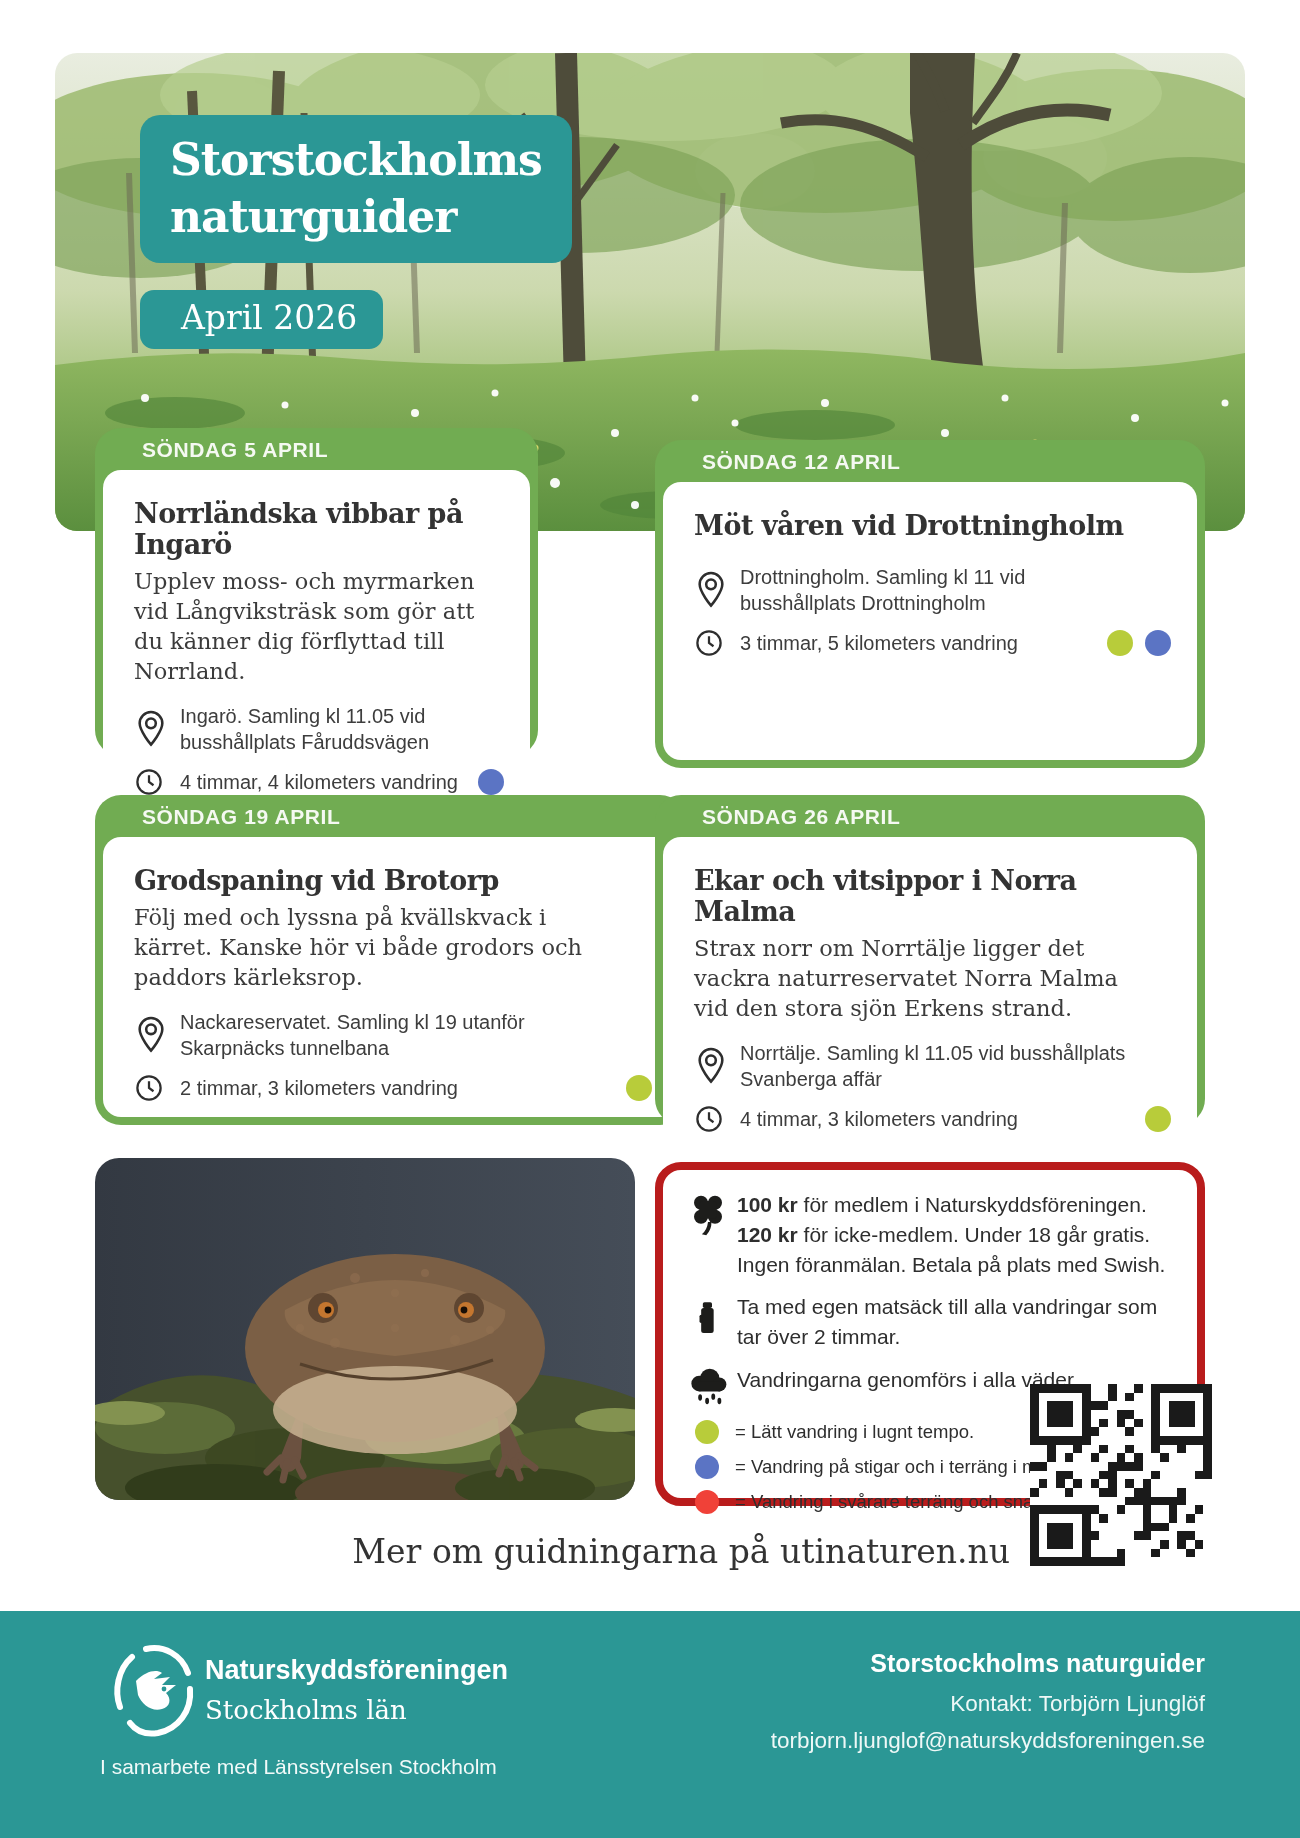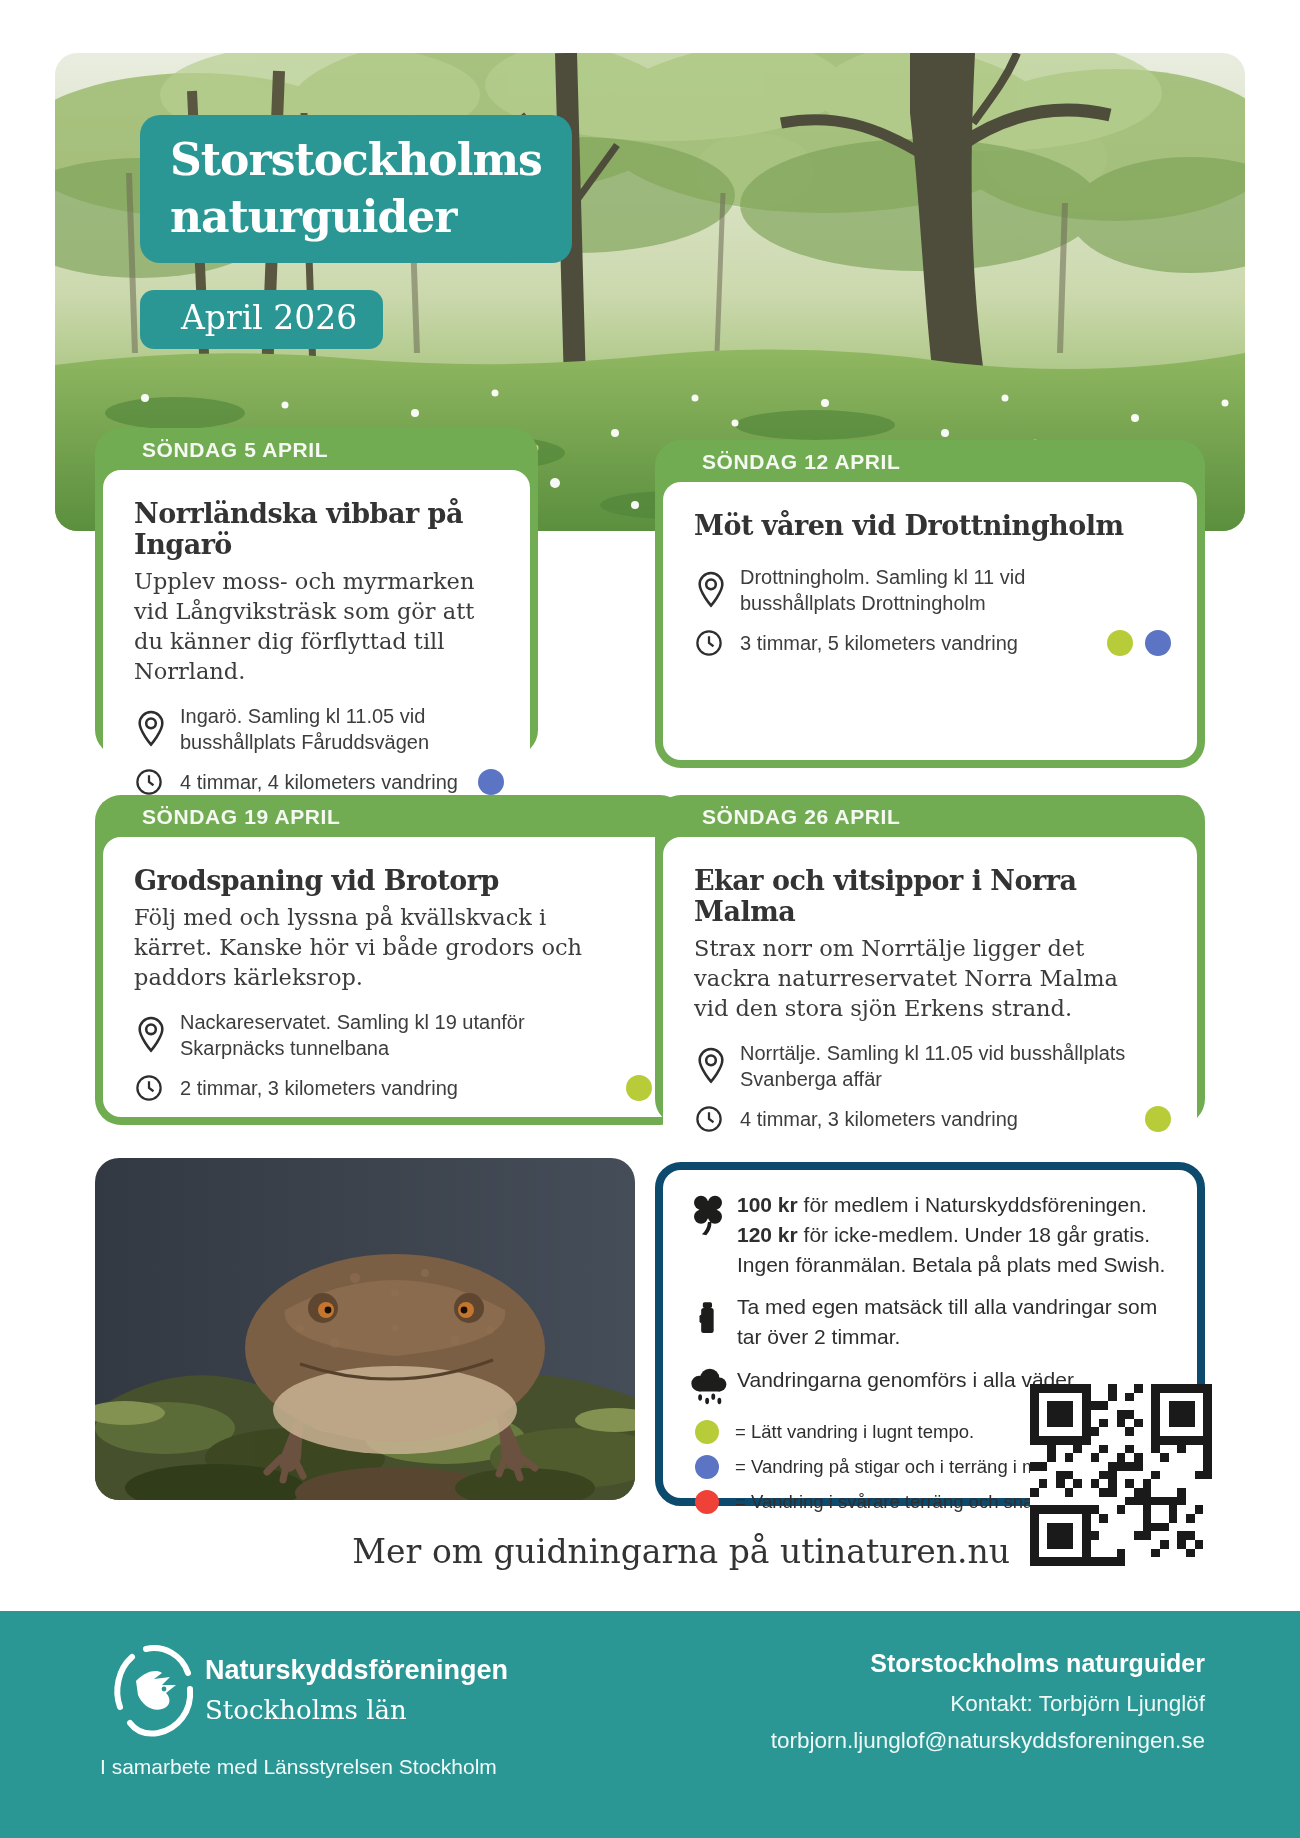--- a/index.html
+++ b/index.html
@@ -38,21 +38,21 @@
   .dot.green{background:var(--dot-green,#b8cc3a);}
   .dot.blue{background:var(--dot-blue,#5b74c4);}
   .dot.red{background:var(--dot-red,#f04138);}
 
   
   .toad{position:absolute;left:95px;top:1158px;width:540px;height:342px;border-radius:24px;overflow:hidden;}
   .toad svg{display:block;width:100%;height:100%;}
 
   
   .infobox{position:absolute;left:655px;top:1162px;width:550px;height:344px;background:#fff;
-           border:8px solid #0c4a6e;border-radius:26px;box-sizing:border-box;padding:20px 20px 14px 24px;}
+           border:8px solid #b91c1c;border-radius:26px;box-sizing:border-box;padding:20px 20px 14px 24px;}
   .irow{display:flex;align-items:flex-start;margin-bottom:13px;}
   .irow .iicon{flex:0 0 50px;padding-top:2px;}
   .itext{font-size:21px;line-height:1.42;color:#2e2e2e;}
   .itext b{font-weight:bold;}
   .legend-row{display:flex;align-items:center;margin:11px 0 0 8px;}
   .legend-row .dot{width:24px;height:24px;margin-right:16px;flex:0 0 auto;}
   .legend-label{font-size:18.5px;color:#2e2e2e;white-space:nowrap;}
 
   
   .more-info{position:absolute;top:1532px;left:0;width:1010px;text-align:right;

